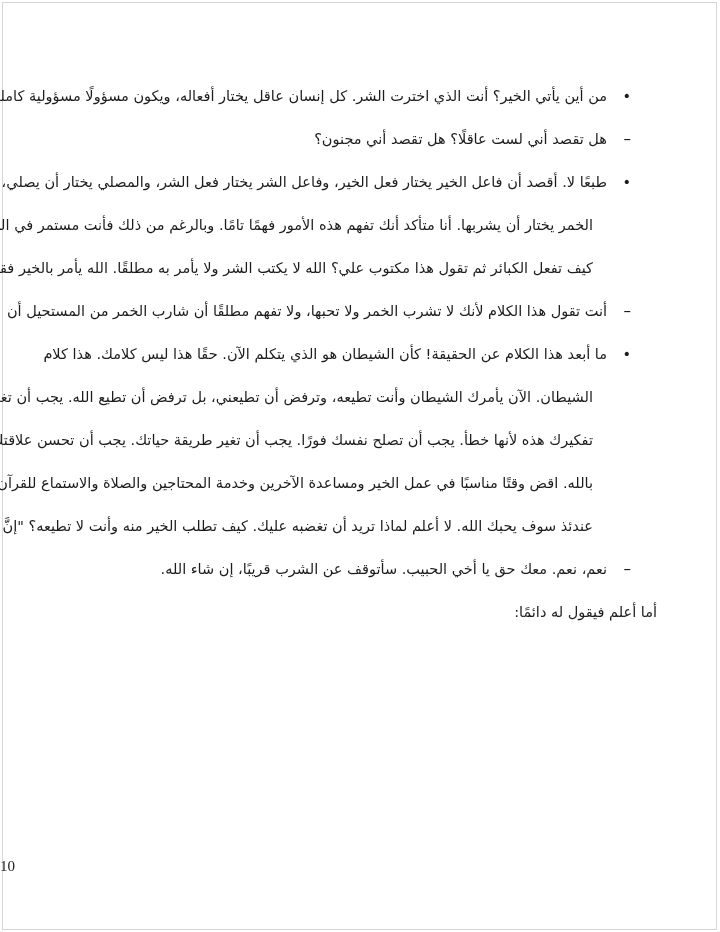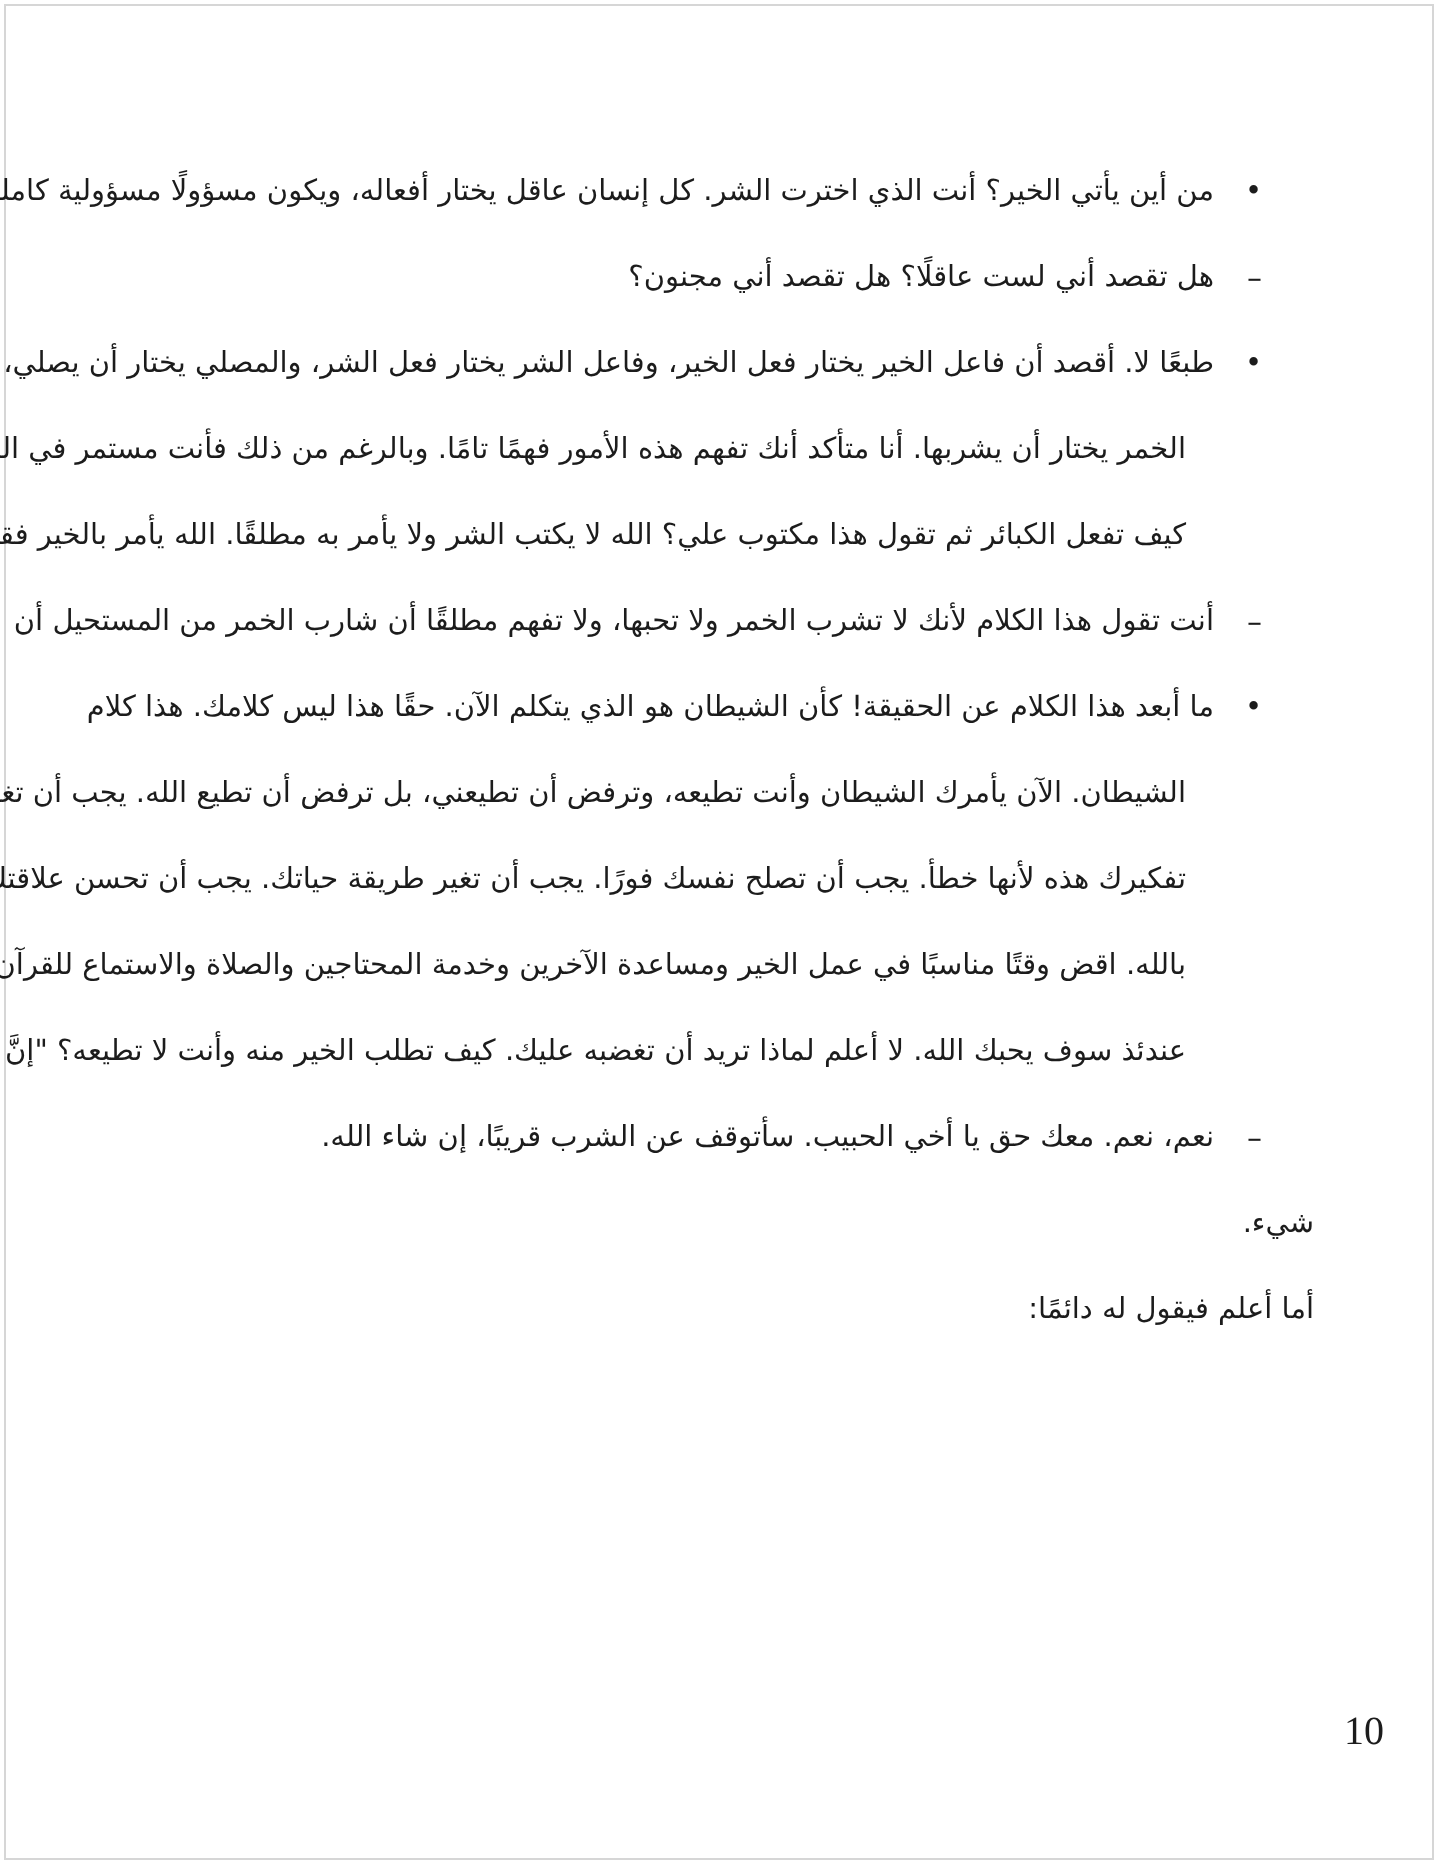--- a/index.html
+++ b/index.html
@@ -66,23 +66,23 @@
     font-size: 14.5px;
   }
   .marker.dash { font-size: 15px; }
   .page-number {
     position: absolute;
     top: 852px;
     left: 0;
     right: 28px;
     height: 28px;
     line-height: 28px;
-    text-align: right;
+    text-align: left;
     font-family: "Liberation Serif", "DejaVu Serif", serif;
-    font-size: 20px;
+    font-size: 15px;
     color: #1c1c1c;
   }
 </style>
 </head>
 <body>
 
 <div class="page">
   <div class="page-border"></div>
 
   <div class="content">
@@ -91,18 +91,17 @@
       <div class="line lfirst just">طبعًا لا. أقصد أن فاعل الخير يختار فعل الخير، وفاعل الشر يختار فعل الشر، والمصلي يختار أن يصلي، وشارب<span class="marker">•</span></div>
       <div class="line lcont just">الخمر يختار أن يشربها. أنا متأكد أنك تفهم هذه الأمور فهمًا تامًا. وبالرغم من ذلك فأنت مستمر في الشرب.</div>
       <div class="line lcont">كيف تفعل الكبائر ثم تقول هذا مكتوب علي؟ الله لا يكتب الشر ولا يأمر به مطلقًا. الله يأمر بالخير فقط.</div>
       <div class="line lfirst just">أنت تقول هذا الكلام لأنك لا تشرب الخمر ولا تحبها، ولا تفهم مطلقًا أن شارب الخمر من المستحيل أن<span class="marker dash">–</span></div>
       <div class="line lfirst just">ما أبعد هذا الكلام عن الحقيقة! كأن الشيطان هو الذي يتكلم الآن. حقًا هذا ليس كلامك. هذا كلام<span class="marker">•</span></div>
       <div class="line lcont just">الشيطان. الآن يأمرك الشيطان وأنت تطيعه، وترفض أن تطيعني، بل ترفض أن تطيع الله. يجب أن تغير طريقة</div>
       <div class="line lcont just">تفكيرك هذه لأنها خطأ. يجب أن تصلح نفسك فورًا. يجب أن تغير طريقة حياتك. يجب أن تحسن علاقتك</div>
       <div class="line lcont just">بالله. اقض وقتًا مناسبًا في عمل الخير ومساعدة الآخرين وخدمة المحتاجين والصلاة والاستماع للقرآن الكريم.</div>
       <div class="line lcont just">عندئذ سوف يحبك الله. لا أعلم لماذا تريد أن تغضبه عليك. كيف تطلب الخير منه وأنت لا تطيعه؟ "إنَّ اللهَ</div>
       <div class="line lfirst">نعم، نعم. معك حق يا أخي الحبيب. سأتوقف عن الشرب قريبًا، إن شاء الله.<span class="marker dash">–</span></div>
-      <div class="line para">شيء.</div>
       <div class="line para">أما أعلم فيقول له دائمًا:</div>
     </div>
 
   <div class="page-number">10</div>
 </div>
 
 </body></html>

